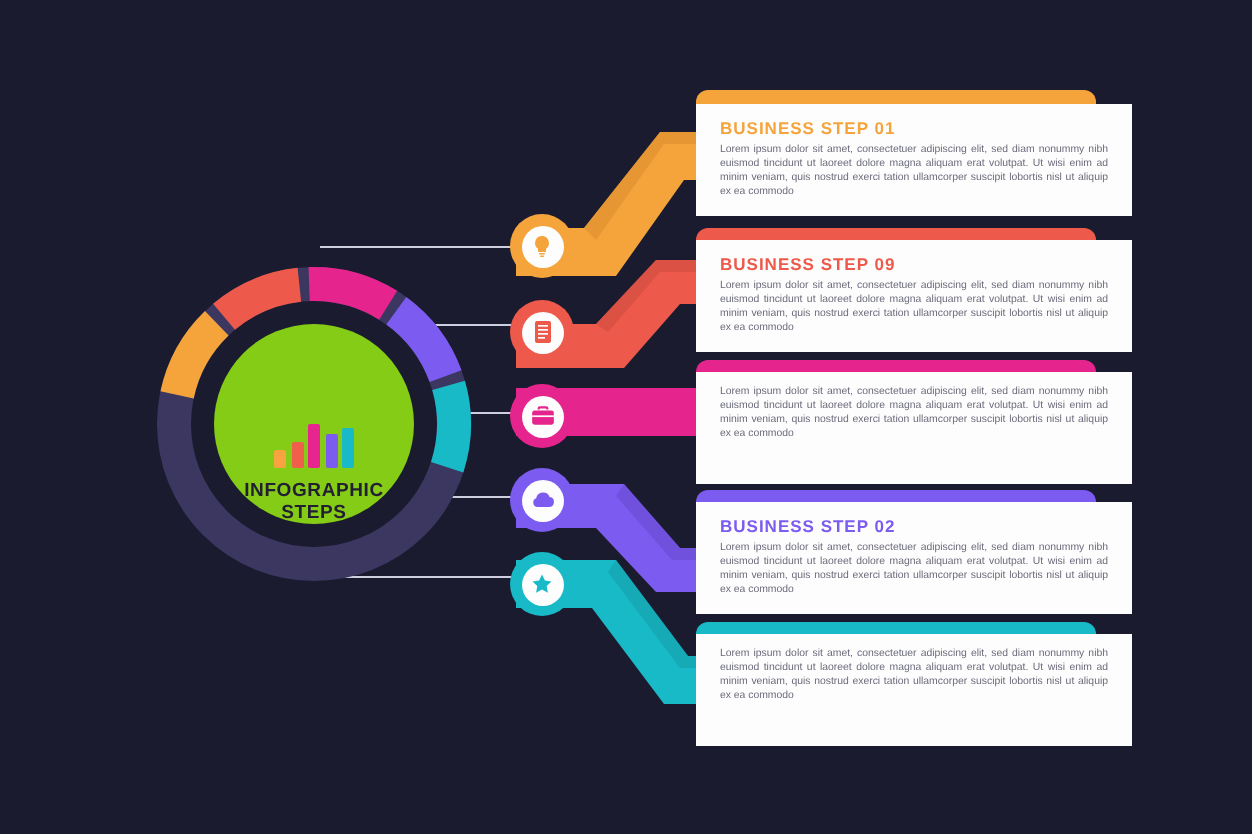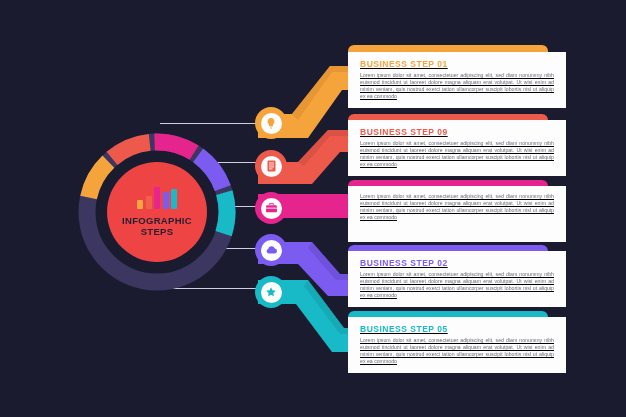--- a/index.html
+++ b/index.html
@@ -8,22 +8,22 @@
     background:#1b1b2f;
     font-family:"Liberation Sans", sans-serif;
   }
   #stage{position:relative;width:626px;height:417px;background:#1b1b2f;}
 
   
   #donut-wrap{position:absolute;left:78px;top:133px;width:158px;height:158px;}
   #donut-svg{position:absolute;left:0;top:0;}
   #donut-center{
     position:absolute;left:29px;top:29px;width:100px;height:100px;
-    border-radius:50%;background:#ef4444;
-    display:flex;flex-direction:column;align-items:center;justify-content:center;
+    border-radius:50%;background:#84cc16;
+    display:flex;flex-direction:column;align-items:center;justify-content:flex-end;
   }
   #bars{display:flex;align-items:flex-end;gap:2.5px;height:22px;margin-bottom:6px;}
   .bar{width:6px;border-radius:1px;}
   #center-title{
     font-size:9.5px;font-weight:bold;color:#221f33;letter-spacing:.3px;
     line-height:11px;text-align:center;
   }
 
   
   .lead-line{position:absolute;background:#cfcfe0;height:1px;}
@@ -40,21 +40,21 @@
   }
   .bubble .inner{
     width:21px;height:21px;border-radius:50%;background:#fdfdfd;
     display:flex;align-items:center;justify-content:center;
   }
   .bubble svg{display:block;}
 
   
   .card{
     position:absolute;width:218px;height:56px;background:#fdfdfd;
-    z-index:5;padding:7px 12px 6px 12px;box-sizing:border-box;text-decoration:underline;
+    z-index:5;padding:7px 12px 6px 12px;box-sizing:border-box;
   }
   .card-h{
     font-size:8.5px;font-weight:bold;letter-spacing:.5px;margin:0 0 3px 0;
   }
   .card-p{
     font-size:5.2px;line-height:7.1px;color:#6b6b7b;margin:0;
     text-align:justify;
   }
   .shadow-bar{position:absolute;z-index:3;border-radius:6px;}
 </style>
@@ -126,21 +126,20 @@
   <div class="card" style="left:348px;top:186px;">
     <div class="card-p">Lorem ipsum dolor sit amet, consectetuer adipiscing elit, sed diam nonummy nibh euismod tincidunt ut laoreet dolore magna aliquam erat volutpat. Ut wisi enim ad minim veniam, quis nostrud exerci tation ullamcorper suscipit lobortis nisl ut aliquip ex ea commodo</div>
   </div>
 
   <div class="card" style="left:348px;top:251px;">
     <div class="card-h" style="color:#7b5bf0;">BUSINESS STEP 02</div>
     <div class="card-p">Lorem ipsum dolor sit amet, consectetuer adipiscing elit, sed diam nonummy nibh euismod tincidunt ut laoreet dolore magna aliquam erat volutpat. Ut wisi enim ad minim veniam, quis nostrud exerci tation ullamcorper suscipit lobortis nisl ut aliquip ex ea commodo</div>
   </div>
 
   <div class="card" style="left:348px;top:317px;">
-    <div class="card-h" style="color:#17bac6;">BUSINESS STEP 05</div>
     <div class="card-p">Lorem ipsum dolor sit amet, consectetuer adipiscing elit, sed diam nonummy nibh euismod tincidunt ut laoreet dolore magna aliquam erat volutpat. Ut wisi enim ad minim veniam, quis nostrud exerci tation ullamcorper suscipit lobortis nisl ut aliquip ex ea commodo</div>
   </div>
 
   <div class="bubble" style="left:255px;top:107px;background:#f5a43c;">
     <div class="inner">
       <svg width="12" height="12" viewBox="0 0 24 24" fill="#f5a43c">
         <path d="M12 2a7 7 0 0 0-4 12.7V17a1 1 0 0 0 1 1h6a1 1 0 0 0 1-1v-2.3A7 7 0 0 0 12 2z"></path>
         <rect x="9" y="19" width="6" height="1.6" rx=".8"></rect>
         <rect x="10" y="21.4" width="4" height="1.5" rx=".75"></rect>
       </svg>

